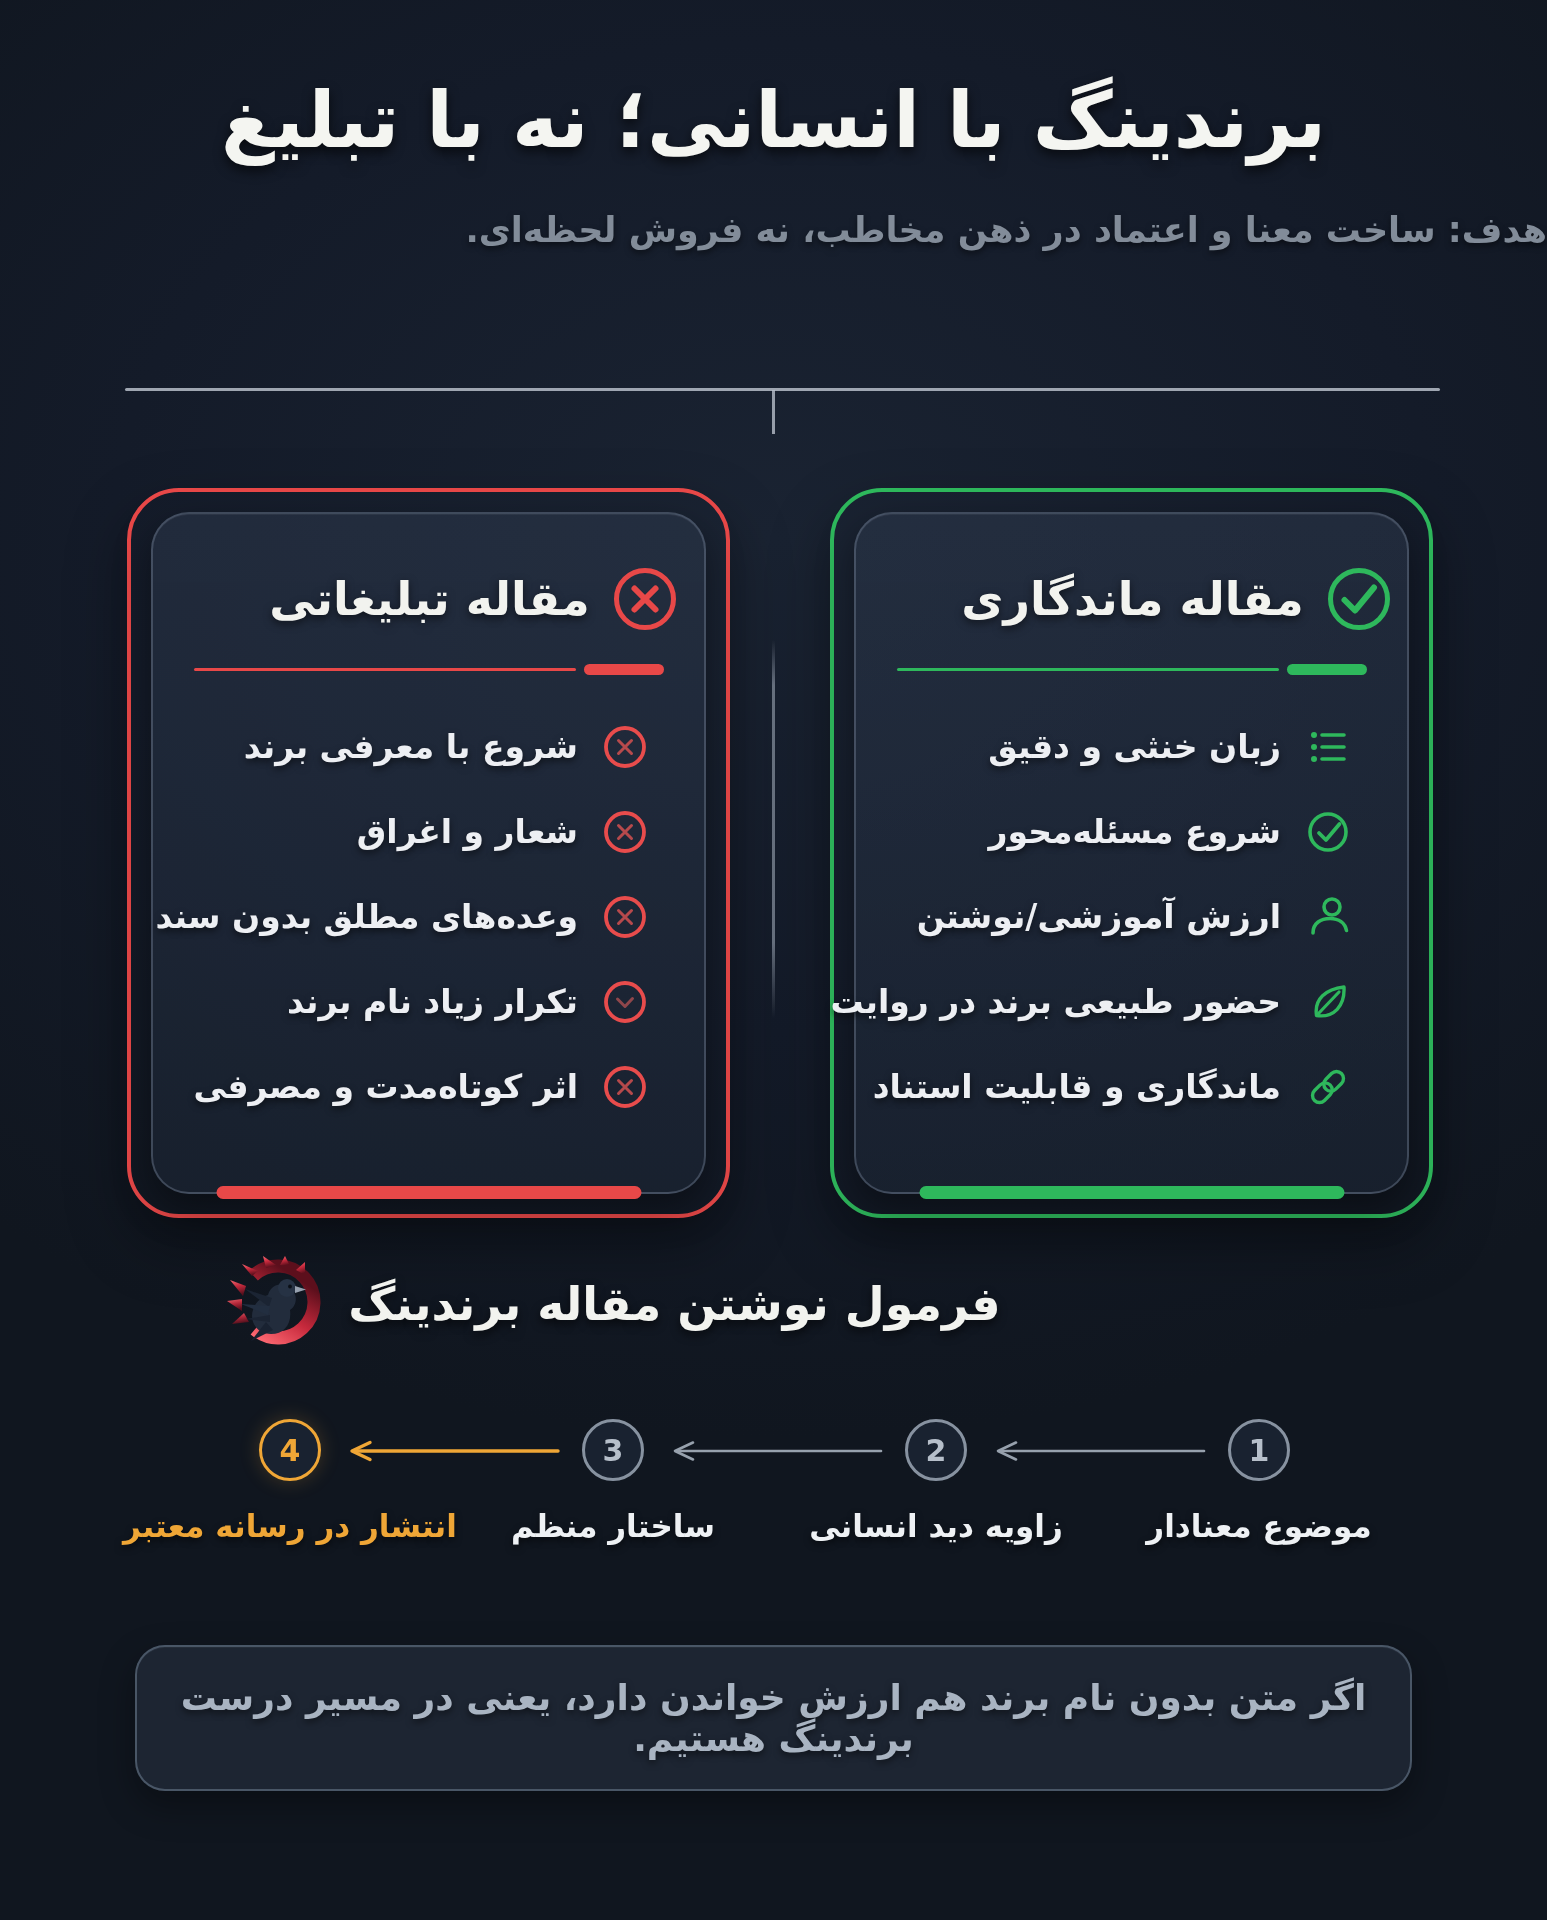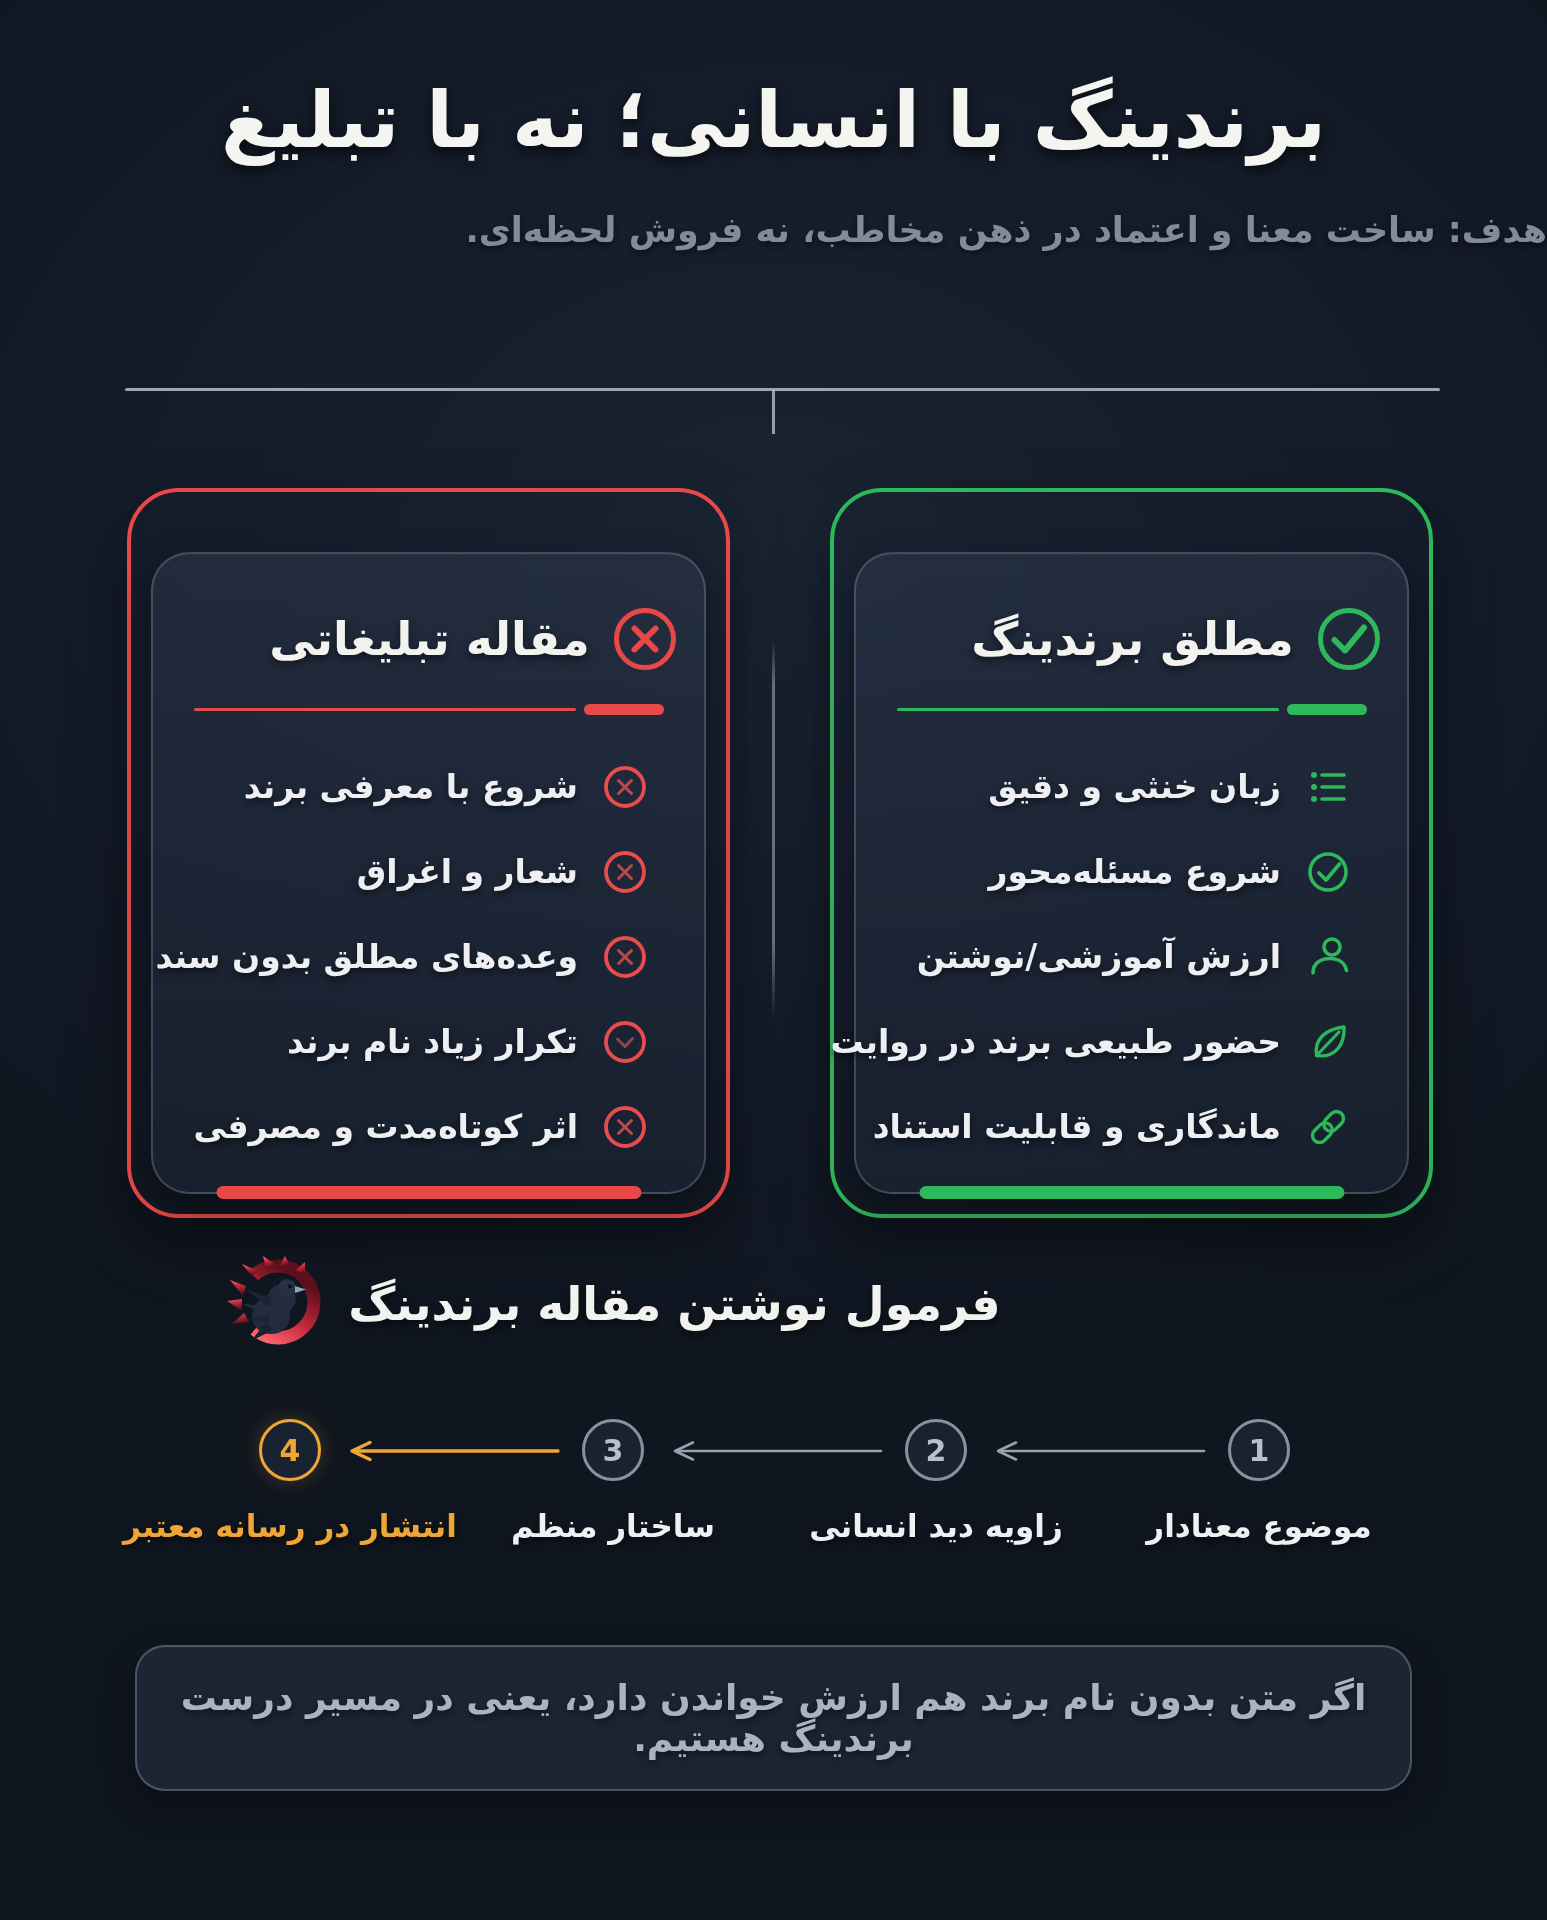--- a/index.html
+++ b/index.html
@@ -31,21 +31,20 @@
 
   
   .card{top:488px;width:595px;height:722px;border-radius:52px;box-shadow:0 26px 60px rgba(0,0,0,.35);}
   .card.red{left:127px;border:4px solid #e84848;}
   .card.green{left:830px;border:4px solid #2eb85c;}
   .card-inner{
     position:absolute;inset:20px;border-radius:38px;
     background:linear-gradient(180deg,rgba(46,58,78,.50),rgba(30,40,56,.52));
     border:2px solid rgba(125,140,160,.38);
     box-shadow:0 16px 36px rgba(0,0,0,.40), inset 0 1px 0 rgba(255,255,255,.05);
-    margin-top:40px;
   }
   .card-head{
     position:absolute;top:50px;left:0;right:0;
     display:flex;justify-content:center;align-items:center;gap:20px;
     transform:translateX(46px);
   }
   .card-title{font-size:46px;font-weight:bold;color:#f2f3ef;text-shadow:0 3px 8px rgba(0,0,0,.55);white-space:nowrap;}
   .head-underline{
     position:absolute;top:150px;left:50%;transform:translateX(-50%);
     width:470px;display:flex;align-items:center;gap:8px;
@@ -103,21 +102,21 @@
 
 <div class="abs card green">
   <div class="card-inner">
     <div class="card-head">
       <span class="item-icon">
         <svg width="70" height="70" viewBox="0 0 70 70" fill="none">
           <circle cx="35" cy="35" r="28.5" stroke="#2eb85c" stroke-width="5"></circle>
           <path d="M20.5 36 L31 46.5 L50 23.5" stroke="#2eb85c" stroke-width="6" stroke-linecap="round" stroke-linejoin="round"></path>
         </svg>
       </span>
-      <span class="card-title">مطلق برندینگ</span>
+      <span class="card-title">مقاله ماندگاری</span>
     </div>
     <div class="head-underline">
       <span class="pill"></span>
       <span class="line"></span>
     </div>
     <div class="items">
       <div class="item">
         <span class="item-icon">
           <svg width="46" height="46" viewBox="0 0 46 46" fill="none">
             <circle cx="9" cy="11" r="3" fill="#2eb85c"></circle>

